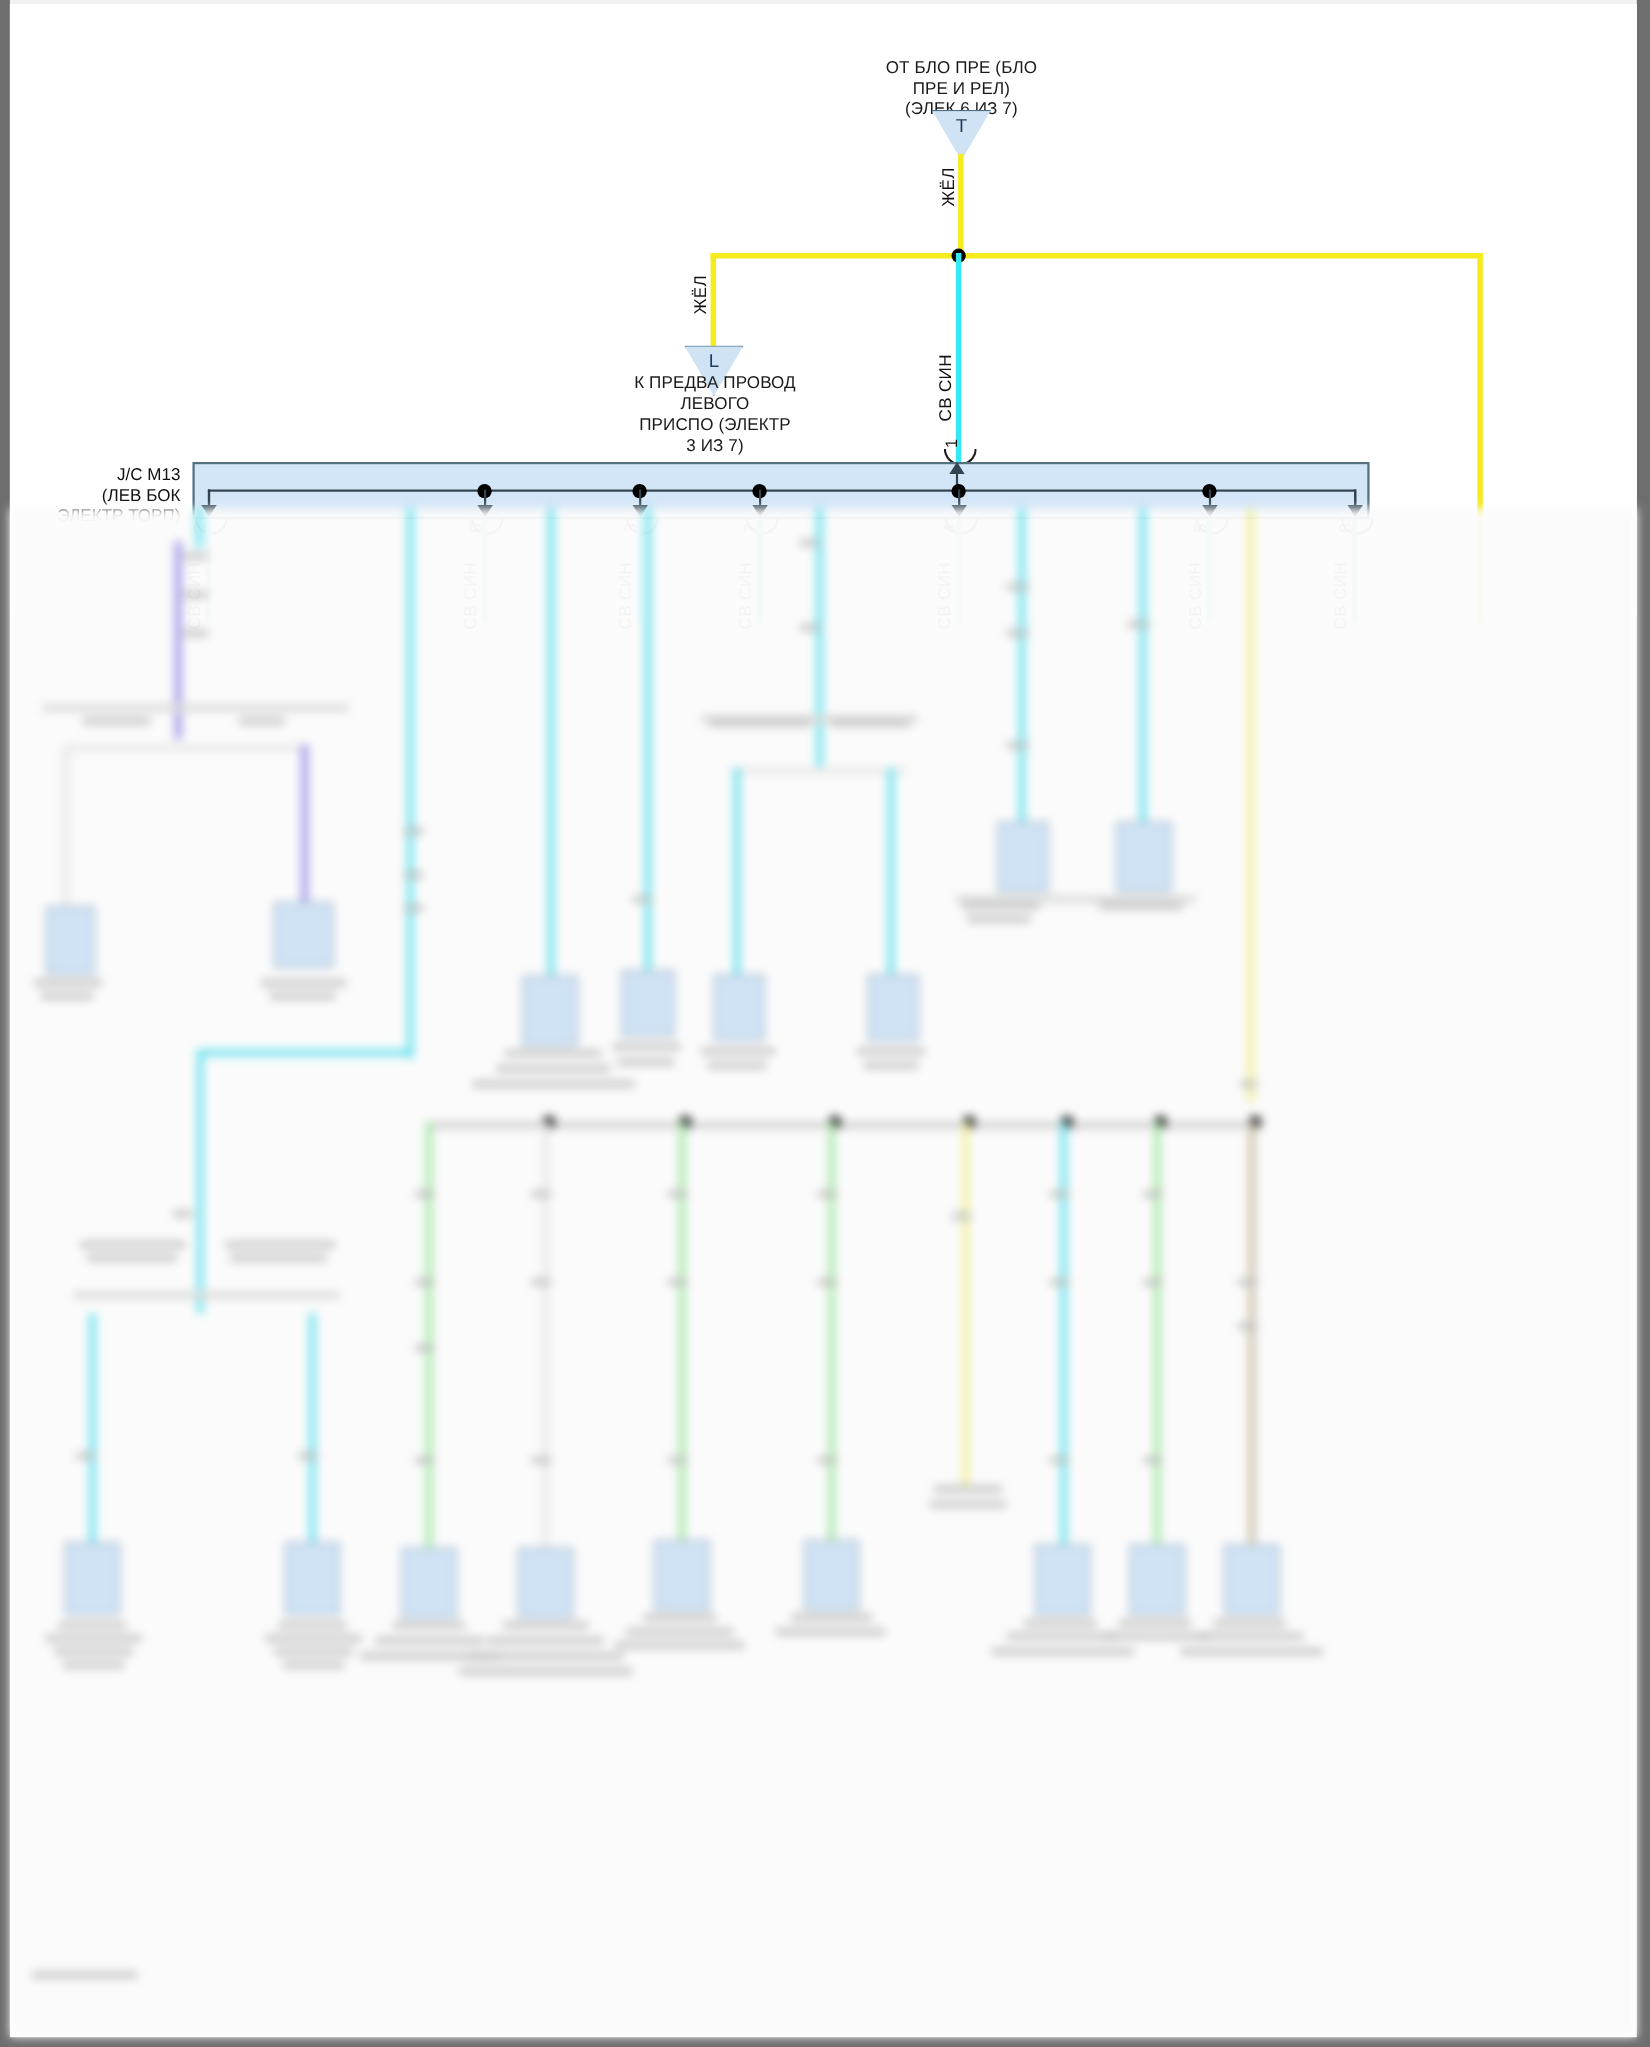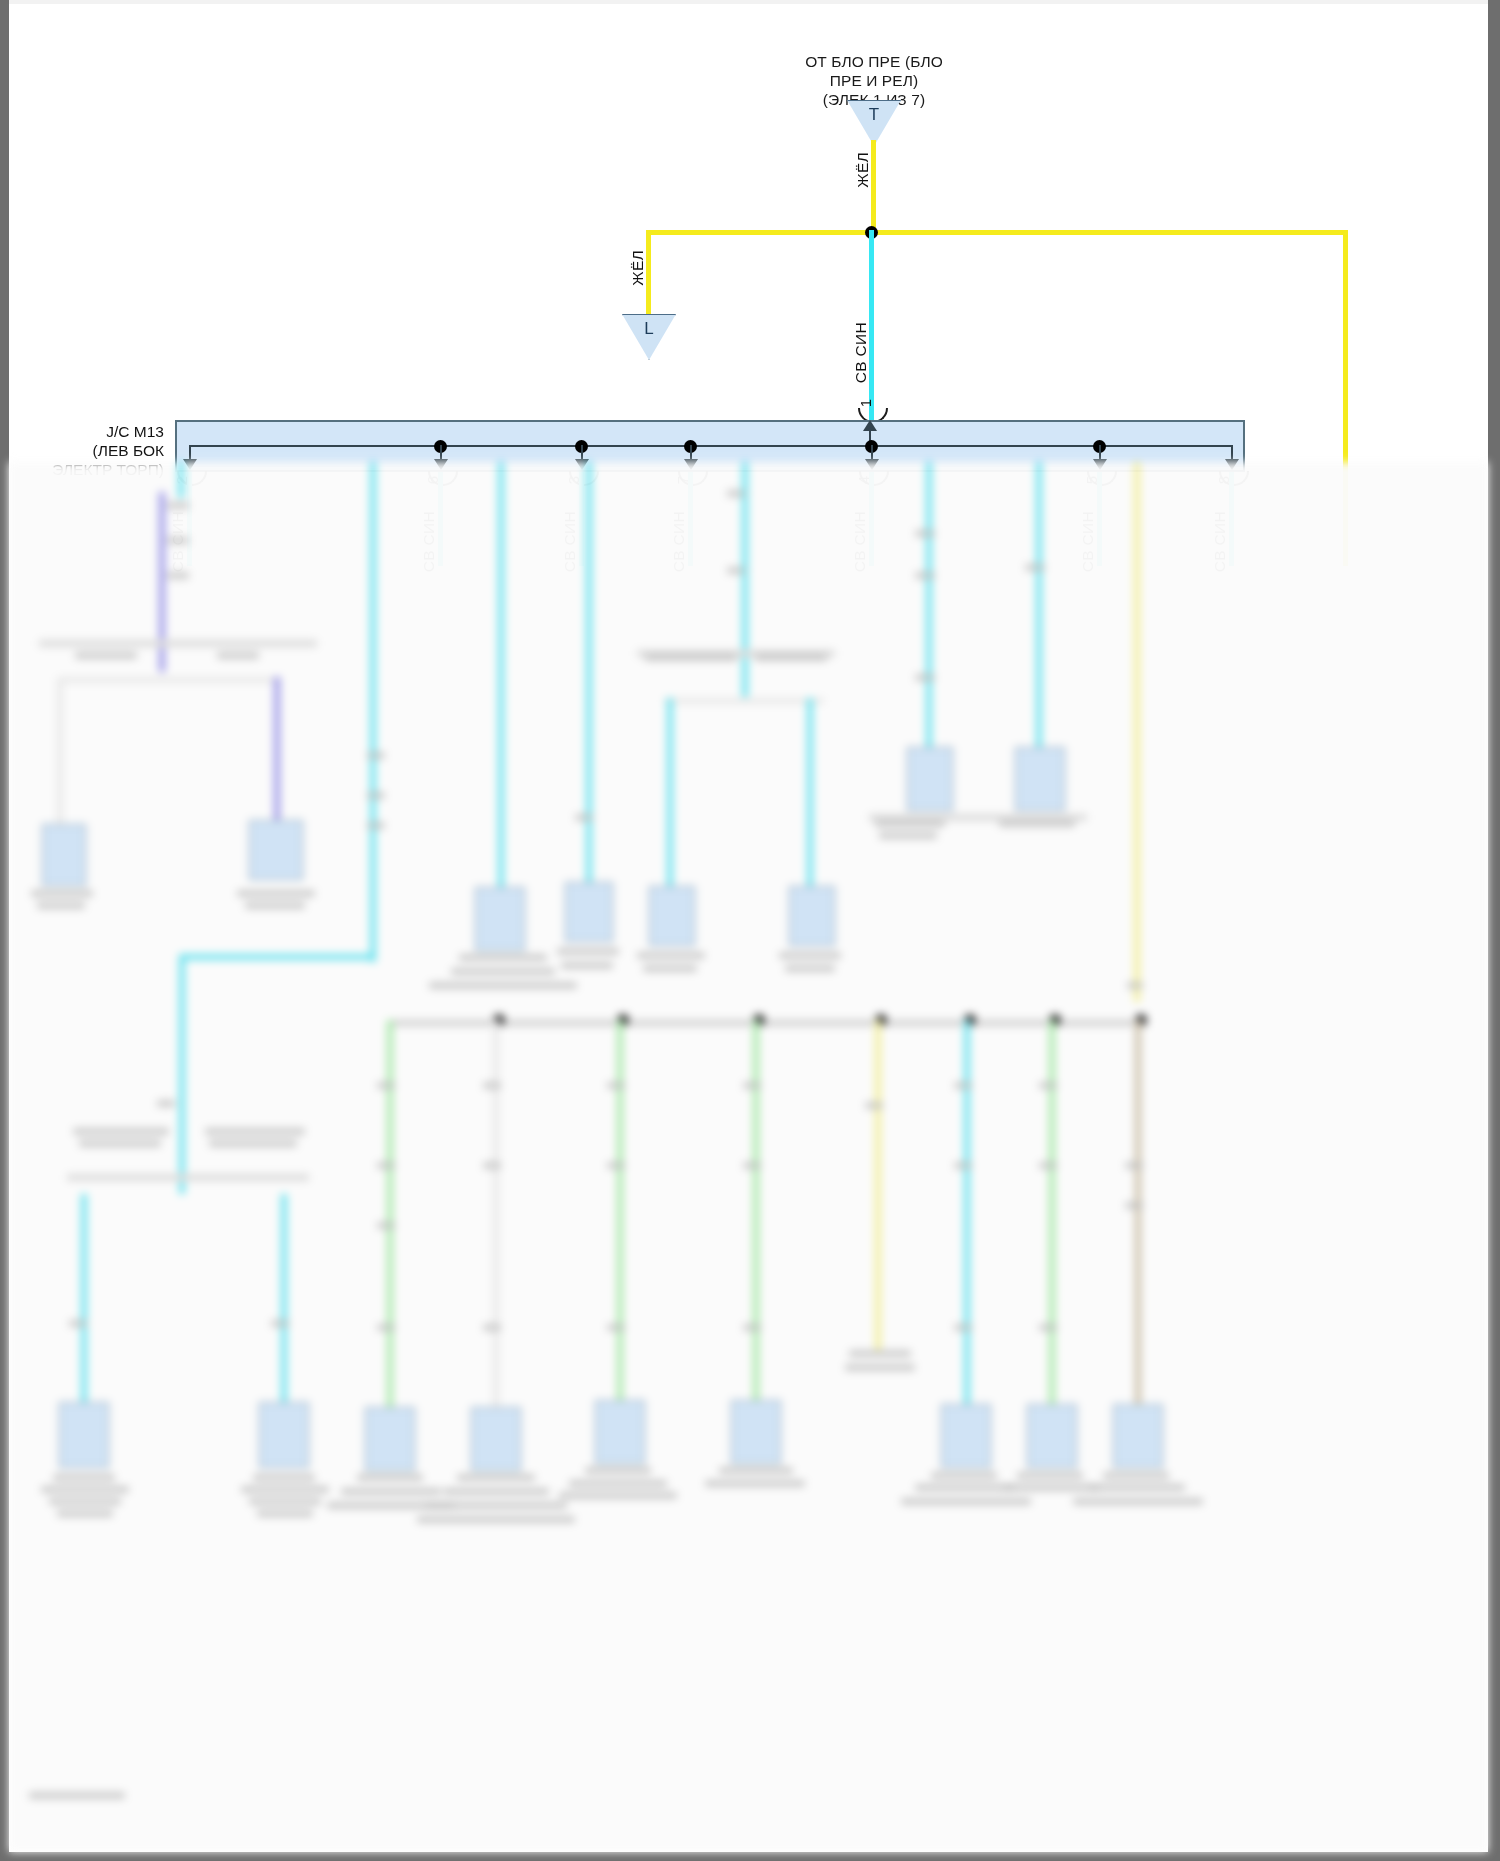--- a/index.html
+++ b/index.html
@@ -145,21 +145,21 @@
 
   <div class="frame-t"></div>
   <div class="frame-l"></div>
   <div class="frame-r"></div>
   <div class="frame-b"></div>
 
   <div class="sheet">
 
     <div class="cap" style="left:745px;top:48px;width:240px;">ОТ БЛО ПРЕ (БЛО
 ПРЕ И РЕЛ)
-(ЭЛЕК 1 ИЗ 7)</div>
+(ЭЛЕК 6 ИЗ 7)</div>
 
     <div class="tri" style="left:838px;top:96px;">
       <div class="tri-shape">
         <span>T</span>
       </div>
     </div>
 
     <div class="w v yel" style="left:862px;top:136px;height:92px;"></div>
     <div class="vlabel" style="left:845px;top:148px;">ЖЁЛ</div>
 
@@ -172,20 +172,24 @@
     <div class="node" style="left:856px;top:222px;"></div>
 
     <div class="vlabel" style="left:620px;top:246px;">ЖЁЛ</div>
 
     <div class="tri" style="left:613px;top:310px;">
       <div class="tri-shape">
         <span>L</span>
       </div>
     </div>
 
+    <div class="cap" style="left:516px;top:335px;width:250px;">К ПРЕДВА ПРОВОД
+ЛЕВОГО
+ПРИСПО (ЭЛЕКТР
+3 ИЗ 7)</div>
 
     <div class="w v cyan" style="left:860px;top:226px;height:190px;"></div>
     <div class="vlabel" style="left:843px;top:318px;">СВ СИН</div>
     <div class="pinnum" style="left:848px;top:395px;">1</div>
     <div class="cup" style="left:849px;top:404px;"></div>
 
     <div class="jc" style="left:166px;top:416px;width:1070px;height:52px;"></div>
 
     <div class="jc-label" style="left:0px;top:418px;width:155px;">J/C M13
 (ЛЕВ БОК

